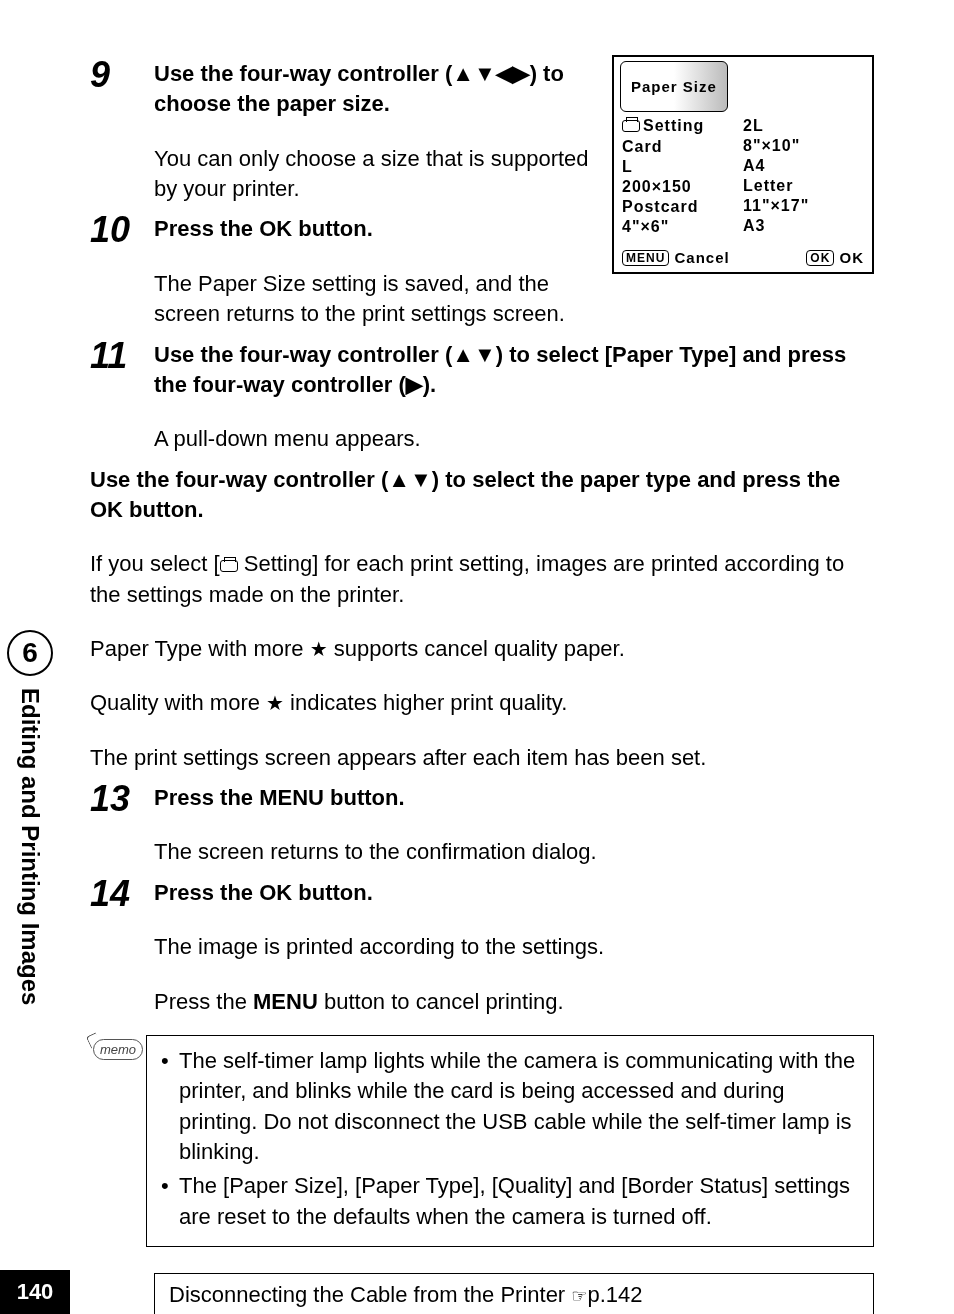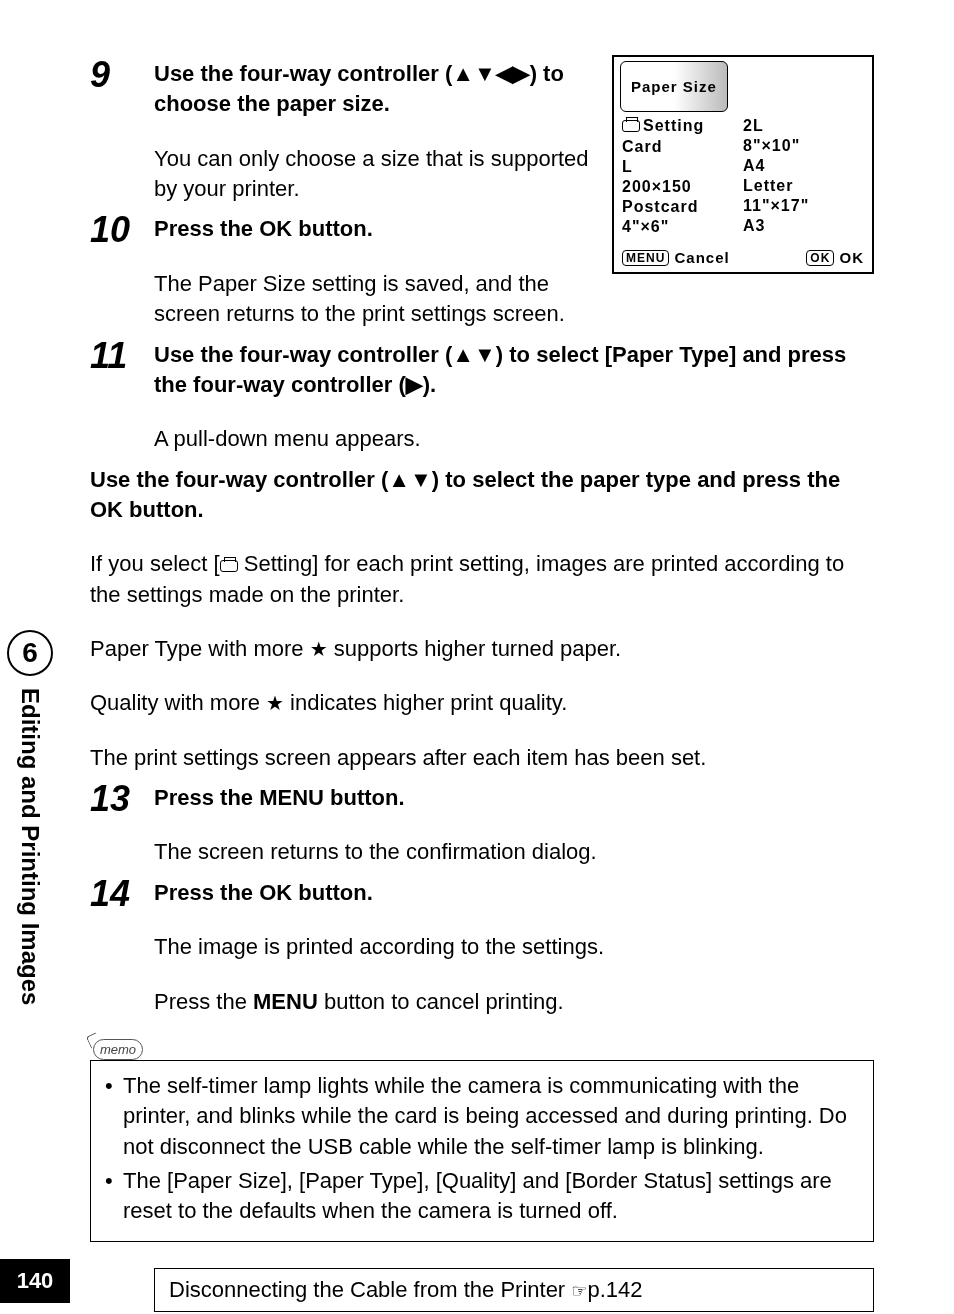--- a/index.html
+++ b/index.html
@@ -12,21 +12,21 @@
   .tab-num-box {
     width: 46px; height: 46px; border: 2px solid #000; border-radius: 50%;
     display: flex; align-items: center; justify-content: center;
     font-size: 28px; font-weight: bold; background: #fff;
   }
   .tab-text {
     writing-mode: vertical-rl; text-orientation: mixed;
     font-weight: bold; font-size: 24px; margin-top: 12px;
   }
   .page-num {
-    position: absolute; left: 0; bottom: 11px; width: 70px; height: 44px;
+    position: absolute; left: 0; bottom: 0; width: 70px; height: 44px;
     background: #000; color: #fff; font-weight: bold; font-size: 22px;
     display: flex; align-items: center; justify-content: center;
   }
   .content { width: 100%; }
   .step { display: flex; margin-bottom: 6px; }
   .step-num { width: 64px; flex: none; font-size: 36px; font-weight: bold; font-style: italic; line-height: 1; padding-top: 2px; }
   .step-body { flex: 1; font-size: 22px; line-height: 1.38; }
   .step-body .bold { font-weight: bold; }
   .step-body p { margin-top: 4px; }
   .step-body p.desc { font-weight: normal; margin-top: 24px; }
@@ -57,21 +57,21 @@
   }
   .printer-icon::before {
     content: ""; position: absolute; left: 3px; top: -4px; width: 10px; height: 4px;
     border: 1.5px solid #000; border-bottom: none;
   }
   .screen-foot {
     display: flex; justify-content: space-between; padding: 6px 8px 6px 8px;
     font-size: 15px; letter-spacing: 1px;
   }
   .btn-box { border: 1.5px solid #000; border-radius: 4px; padding: 0 3px; font-size: 12px; display:inline-block; line-height:14px; vertical-align:1px;}
-  .memo-wrap { display: flex; margin-top: 18px; flex-direction: column; }
+  .memo-wrap { display: flex; margin-top: 18px; }
   .memo-icon {
     width: 56px; flex: none; display: flex; align-items: flex-start; justify-content: center;
     padding-top: 4px;
   }
   .memo-badge {
     border: 1.5px solid #555; border-radius: 12px; padding: 2px 6px;
     font-size: 13px; color: #444; font-style: italic; position: relative;
   }
   .memo-badge::before {
     content: ""; position: absolute; left: -6px; top: -6px; width: 10px; height: 12px;
@@ -169,21 +169,21 @@
 
     <div class="step">
       <div class="step-body">
         <p class="bold">
           <span>Use the four-way controller (</span><span class="sym">▲▼</span><span>) to select the paper type and press the </span><span class="ok">OK</span><span> button.</span>
         </p>
         <p class="desc">
           <span>If you select [</span><span class="printer-icon" style="vertical-align:-1px;"></span><span> Setting] for each print setting, images are printed according to the settings made on the printer.</span>
         </p>
         <p class="desc">
-          <span>Paper Type with more </span><span class="star">★</span><span> supports higher turned paper.</span>
+          <span>Paper Type with more </span><span class="star">★</span><span> supports cancel quality paper.</span>
         </p>
         <p class="desc">
           <span>Quality with more </span><span class="star">★</span><span> indicates higher print quality.</span>
         </p>
         <p class="desc">The print settings screen appears after each item has been set.</p>
       </div>
     </div>
 
     <div class="step">
       <div class="step-num">13</div>

